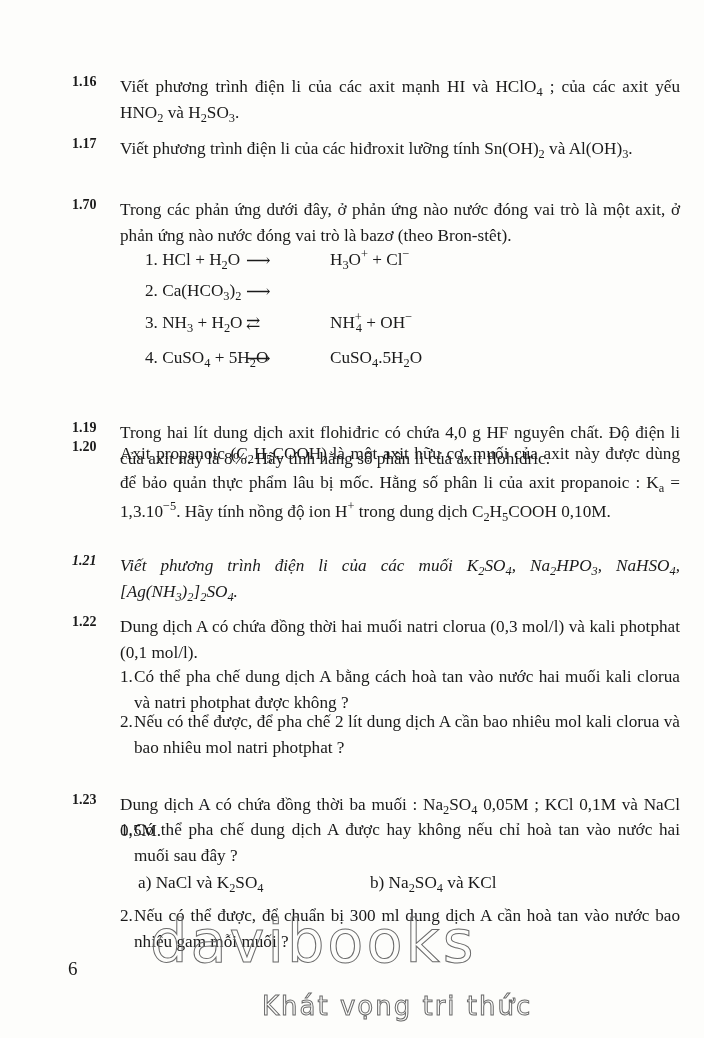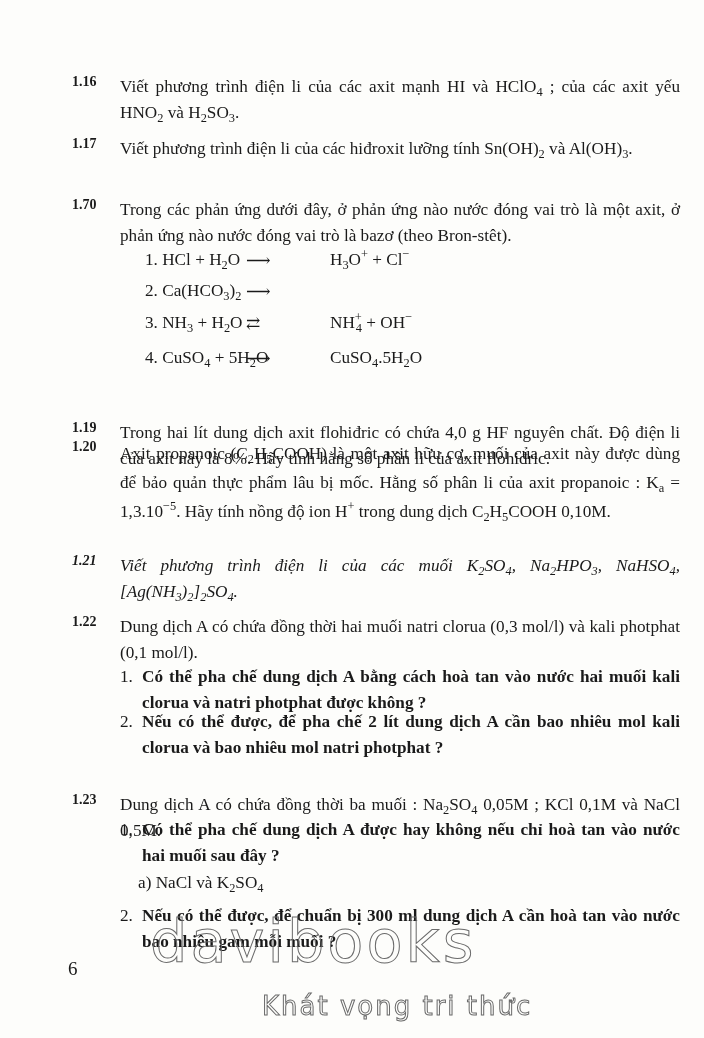--- a/index.html
+++ b/index.html
@@ -12,21 +12,21 @@
   .num { position: absolute; left: 0; top: 0; font-weight: bold; font-size: 14px; }
   .body { margin-left: 48px; line-height: 26px; text-align: justify; text-align-last: left; }
   .sub { font-size: 0.72em; vertical-align: -0.3em; line-height: 0; }
   .sup { font-size: 0.72em; vertical-align: 0.55em; line-height: 0; }
   .eq { position: absolute; left: 120px; height: 30px; width: 560px; }
   .eq .l { position: absolute; left: 0; top: 0; margin-left: 25px; }
   .eq .a { position: absolute; left: 126px; top: 0; }
   .eq .r { position: absolute; left: 210px; top: 0; }
   .item { position: absolute; left: 120px; width: 560px; line-height: 26px; text-align: justify; text-align-last: left; }
   .item .lbl { position: absolute; left: 0; top: 0; }
-  .item .txt { margin-left: 22px; display: block; font-weight: bold; }
+  .item .txt { margin-left: 14px; display: block; }
   .pagenum { position: absolute; left: 68px; top: 958px; font-size: 19px; }
   .wm1 { position: absolute; left: 150px; top: 912px; font-family: "DejaVu Sans", sans-serif; font-size: 59px; letter-spacing: 3px;
          color: transparent; -webkit-text-stroke: 1px #6b6b6b; line-height: 1; }
   .wm2 { position: absolute; left: 262px; top: 993px; font-family: "DejaVu Sans", sans-serif; font-size: 26px; letter-spacing: 2px;
          color: transparent; -webkit-text-stroke: 1px #6b6b6b; line-height: 1; }
   .arrow { font-family: "DejaVu Serif", serif; }
 </style>
 </head>
 <body>
 
@@ -96,20 +96,21 @@
 <div class="ex" style="top:768px;margin-top:24px;">
   <span class="num">1.23</span>
   <div class="body">Dung dịch A có chứa đồng thời ba muối : Na<span class="sub">2</span>SO<span class="sub">4</span> 0,05M ; KCl 0,1M và NaCl 0,5M.</div>
 </div>
 <div class="item" style="top:817px;">
   <span class="lbl">1.</span>
   <span class="txt">Có thể pha chế dung dịch A được hay không nếu chỉ hoà tan vào nước hai muối sau đây ?</span>
 </div>
 <div class="item" style="top:870px; left:138px;">
   <span>a) NaCl và K<span class="sub">2</span>SO<span class="sub">4</span></span>
+  <span style="position:absolute; left:232px;">b) Na<span class="sub">2</span>SO<span class="sub">4</span> và KCl</span>
 </div>
 <div class="item" style="top:903px;">
   <span class="lbl">2.</span>
   <span class="txt">Nếu có thể được, để chuẩn bị 300 ml dung dịch A cần hoà tan vào nước bao nhiêu gam mỗi muối ?</span>
 </div>
 
 <div class="wm1">davibooks</div>
 <div class="wm2">Khát vọng tri thức</div>
 
 <div class="pagenum">6</div>

